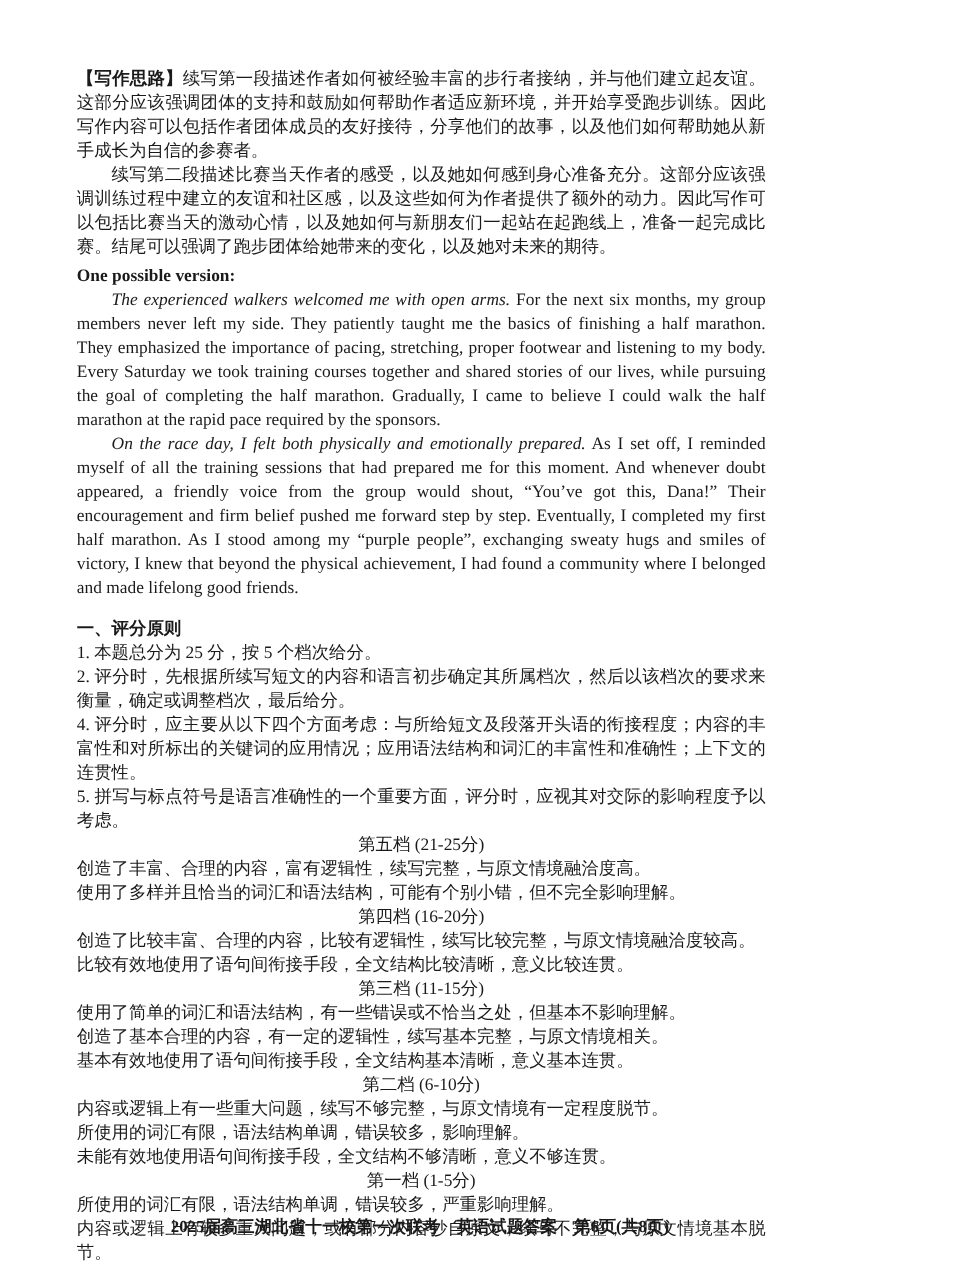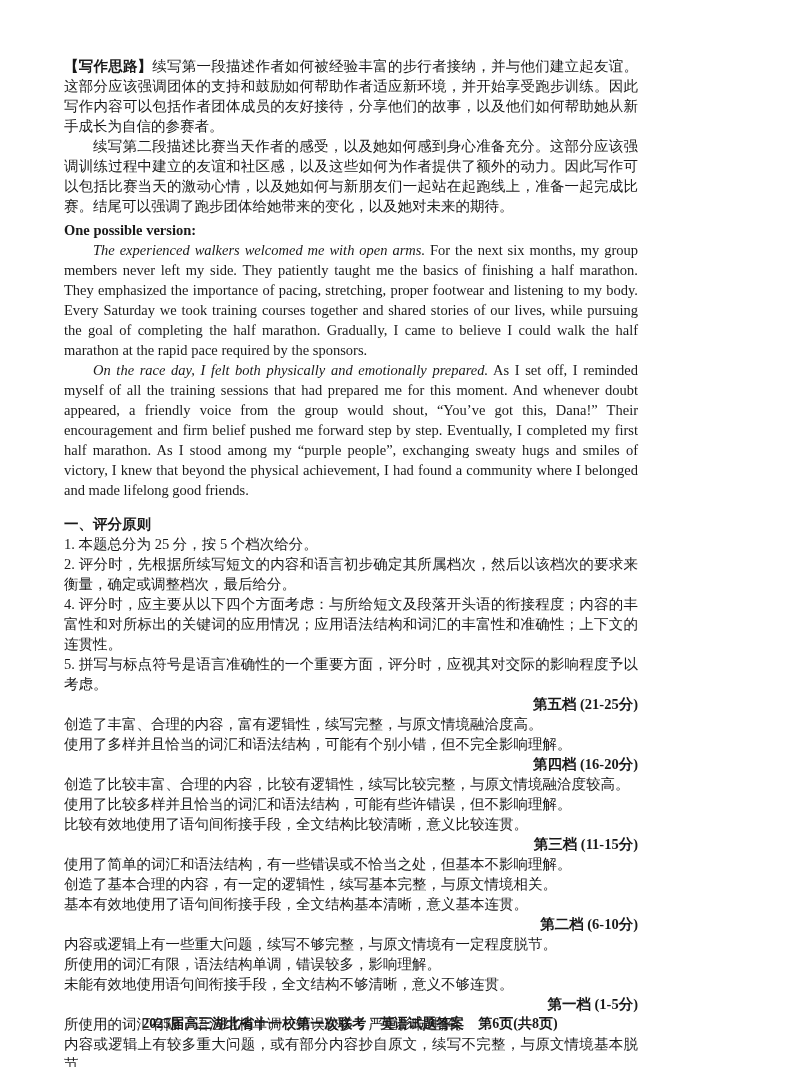--- a/index.html
+++ b/index.html
@@ -24,21 +24,21 @@
     text-align: justify;
   }
   .indent2 { text-indent: 2em; }
   .heading {
     font-weight: bold;
     text-align: left;
     font-family: Liberation Serif, serif;
   }
   .version-label { margin-top: 4px; font-weight: bold; text-align: left; }
   .section-gap { margin-top: 14px; }
-  .band-title { font-weight: bold; text-align: right; }
+  .band-title { font-weight: normal; text-align: center; }
   i { font-style: italic; }
   b { font-weight: bold; }
   .footer {
     position: absolute;
     left: 0;
     right: 0;
     bottom: 34px;
     text-align: center;
     font-weight: bold;
     font-size: 14px;
@@ -66,21 +66,20 @@
   <p class="para">4. 评分时，应主要从以下四个方面考虑：与所给短文及段落开头语的衔接程度；内容的丰富性和对所标出的关键词的应用情况；应用语法结构和词汇的丰富性和准确性；上下文的连贯性。</p>
   <p class="para">5. 拼写与标点符号是语言准确性的一个重要方面，评分时，应视其对交际的影响程度予以考虑。</p>
 
 
   <p class="band-title">第五档 (21-25分)</p>
   <p class="para">创造了丰富、合理的内容，富有逻辑性，续写完整，与原文情境融洽度高。</p>
   <p class="para">使用了多样并且恰当的词汇和语法结构，可能有个别小错，但不完全影响理解。</p>
 
   <p class="band-title">第四档 (16-20分)</p>
   <p class="para">创造了比较丰富、合理的内容，比较有逻辑性，续写比较完整，与原文情境融洽度较高。</p>
-  <p class="para">使用了比较多样并且恰当的词汇和语法结构，可能有些许错误，但不影响理解。</p>
   <p class="para">比较有效地使用了语句间衔接手段，全文结构比较清晰，意义比较连贯。</p>
 
   <p class="band-title">第三档 (11-15分)</p>
   <p class="para">使用了简单的词汇和语法结构，有一些错误或不恰当之处，但基本不影响理解。</p>
   <p class="para">创造了基本合理的内容，有一定的逻辑性，续写基本完整，与原文情境相关。</p>
   <p class="para">基本有效地使用了语句间衔接手段，全文结构基本清晰，意义基本连贯。</p>
 
   <p class="band-title">第二档 (6-10分)</p>
   <p class="para">内容或逻辑上有一些重大问题，续写不够完整，与原文情境有一定程度脱节。</p>
   <p class="para">所使用的词汇有限，语法结构单调，错误较多，影响理解。</p>

